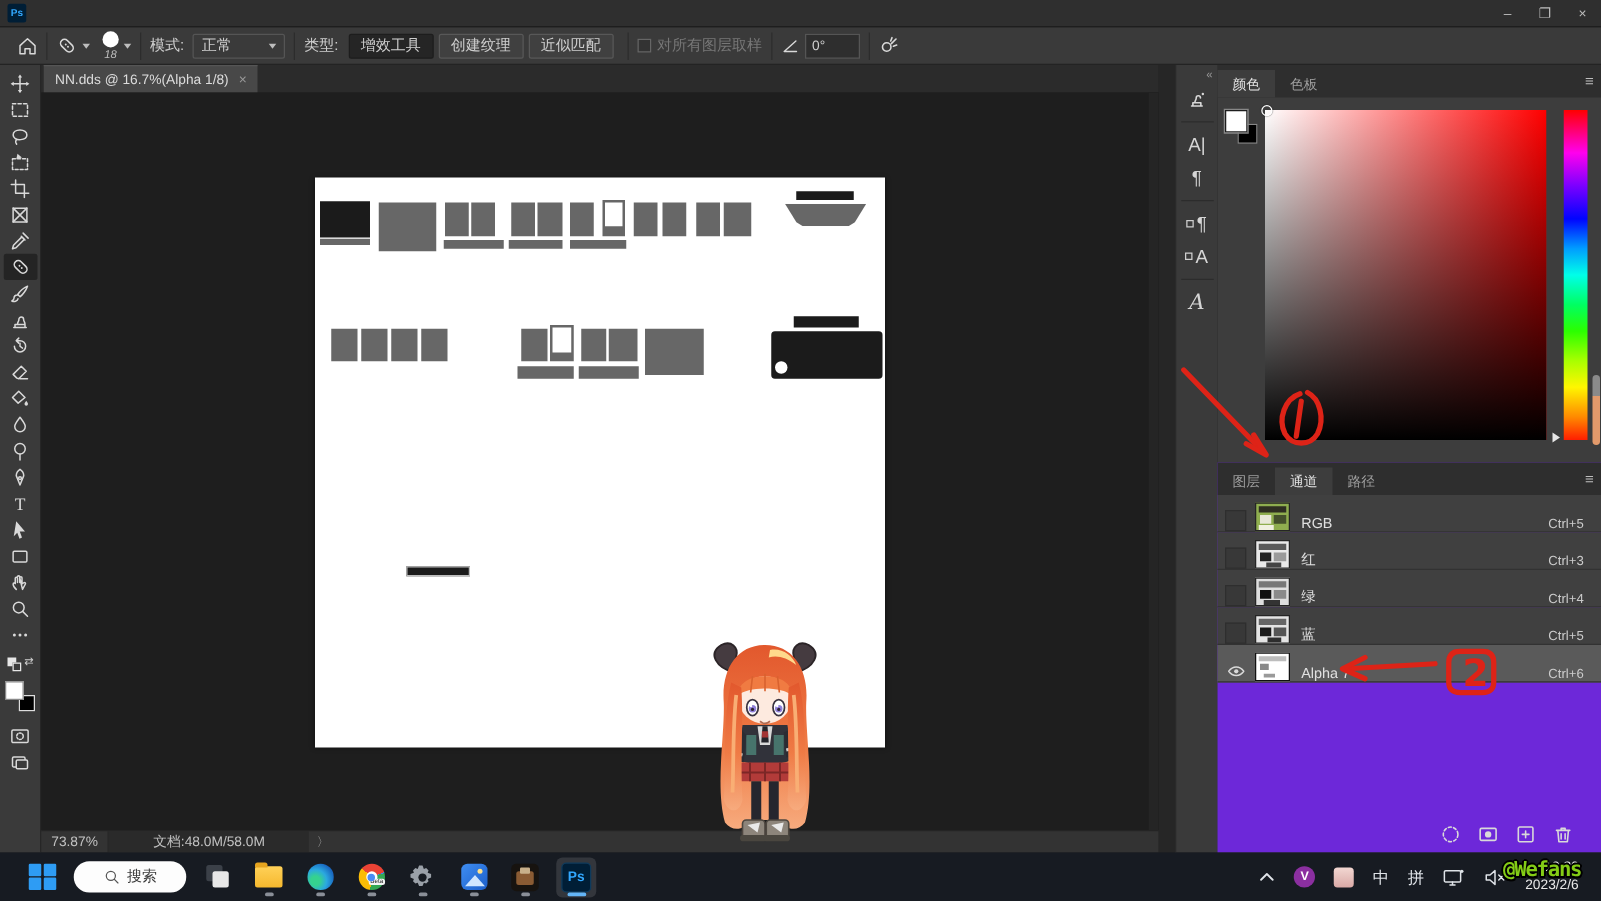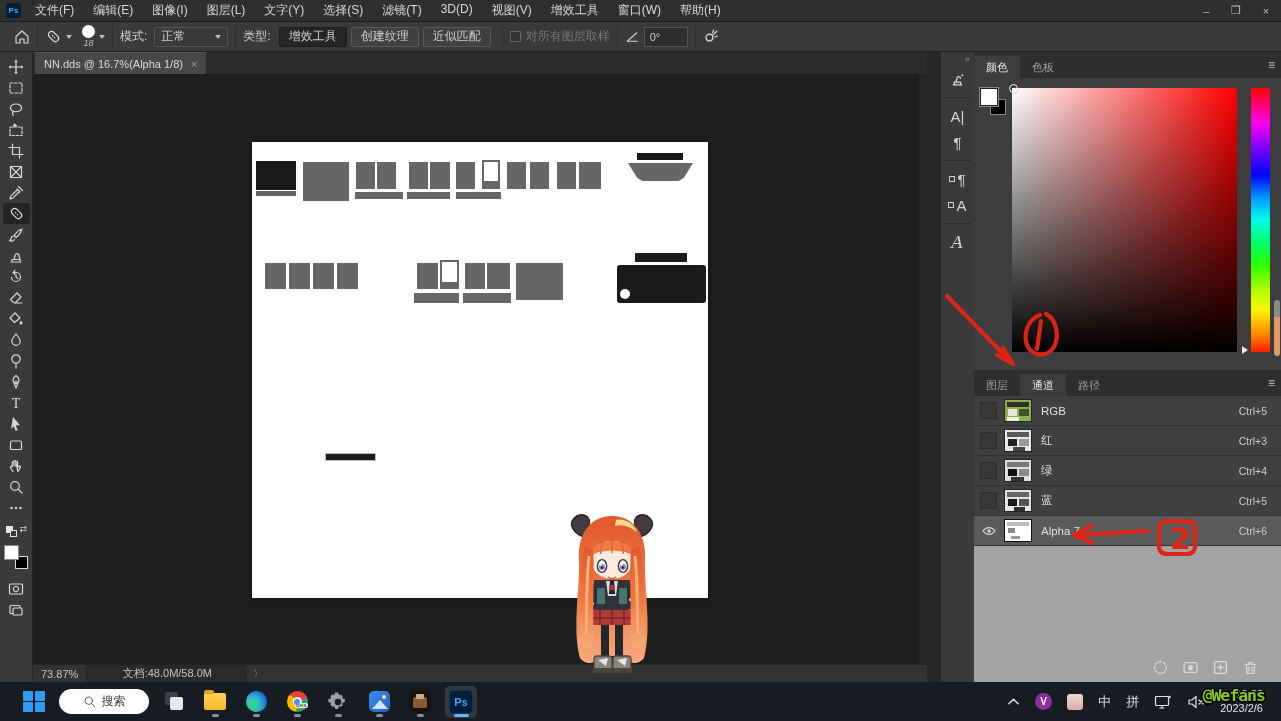--- a/index.html
+++ b/index.html
@@ -83,22 +83,22 @@
   .cp-fg{position:absolute;left:0;top:0;width:18px;height:18px;background:#fff;border:1px solid #1d1d1d;outline:1px solid #888;}
   .cp-bg{position:absolute;left:10px;top:11px;width:16px;height:16px;background:#000;border:1px solid #888;}
   .color-field{position:absolute;left:38px;top:36px;width:225px;height:264px;
     background:linear-gradient(to bottom,rgba(0,0,0,0),#000),linear-gradient(to right,#fff,#ff0000);}
   .picker-ring{position:absolute;left:-3px;top:-4px;width:9px;height:9px;border:1.5px solid #fff;border-radius:50%;box-shadow:0 0 1px #000;}
   .hue-strip{position:absolute;left:277px;top:36px;width:19px;height:264px;
     background:linear-gradient(to bottom,#ff0000 0%,#ff00ee 13%,#7b00ff 23%,#0004ff 33%,#009dff 42%,#00ffe9 50%,#00ff62 59%,#2bff00 67%,#a8ff00 76%,#fff600 84%,#ff8a00 93%,#ff1e00 100%);}
   .hue-marker{position:absolute;left:268px;top:294px;width:0;height:0;border-top:4px solid transparent;border-bottom:4px solid transparent;border-left:6px solid #e8e8e8;}
   .side-thumb{position:absolute;left:300px;top:248px;width:6px;height:56px;border-radius:3px;background:linear-gradient(to bottom,#8a8a8a 0 30%,#e39a6b 30% 100%);}
 
-  .chpanel{position:absolute;left:0;top:318px;width:307px;height:312px;background:#a3a3a3;}
-  .chrow{position:relative;height:30px;display:flex;align-items:center;border-bottom:1px solid #323232;background:#404040;}
+  .chpanel{position:absolute;left:0;top:318px;width:307px;height:312px;background:#6d28d9;}
+  .chrow{position:relative;height:30px;display:flex;align-items:flex-end;border-bottom:1px solid #323232;background:#404040;}
   .chrow.sel{background:#5a5a5a;}
   .chk-eye{width:17px;height:17px;margin-left:6px;border:1px solid #2e2e2e;background:#383838;display:flex;align-items:center;justify-content:center;}
   .chrow.sel .chk-eye{background:transparent;border-color:transparent;}
   .thumb{width:28px;height:23px;margin-left:7px;border:1px solid #252525;position:relative;overflow:hidden;background:#f2f2f2;}
   .thumb i{position:absolute;display:block;}
   .chname{font-size:11.5px;color:#e0e0e0;margin-left:9px;}
   .chkey{position:absolute;right:14px;font-size:10.5px;color:#cccccc;}
   .chfoot{position:absolute;left:0;bottom:4px;width:307px;height:22px;display:flex;justify-content:flex-end;align-items:center;gap:13px;padding-right:22px;}
 
   
@@ -141,34 +141,20 @@
   #ann .st{stroke:var(--annotation-red,#de2317);fill:none;stroke-width:4.2;stroke-linecap:round;stroke-linejoin:round;}
   #ann text{fill:var(--annotation-red,#de2317);font-family:"DejaVu Sans",sans-serif;font-weight:bold;}
 </style>
 </head>
 <body>
 
 <div id="app">
 
   <div class="abs titlebar">
     <div class="ps-logo">Ps</div>
-    <div class="menus">
-      <span class="menu-item">文件(F)</span>
-      <span class="menu-item">编辑(E)</span>
-      <span class="menu-item">图像(I)</span>
-      <span class="menu-item">图层(L)</span>
-      <span class="menu-item">文字(Y)</span>
-      <span class="menu-item">选择(S)</span>
-      <span class="menu-item">滤镜(T)</span>
-      <span class="menu-item">3D(D)</span>
-      <span class="menu-item">视图(V)</span>
-      <span class="menu-item">增效工具</span>
-      <span class="menu-item">窗口(W)</span>
-      <span class="menu-item">帮助(H)</span>
-    </div>
     <div class="win-controls">
       <span class="win-btn">–</span>
       <span class="win-btn">❐</span>
       <span class="win-btn">×</span>
     </div>
   </div>
 
   <div class="abs optionsbar">
     <svg class="ticon" style="margin-left:14px" width="16" height="16" viewBox="0 0 16 16">
         <path d="M8 2l6 5.5V14h-4v-4H6v4H2V7.5z"></path>

